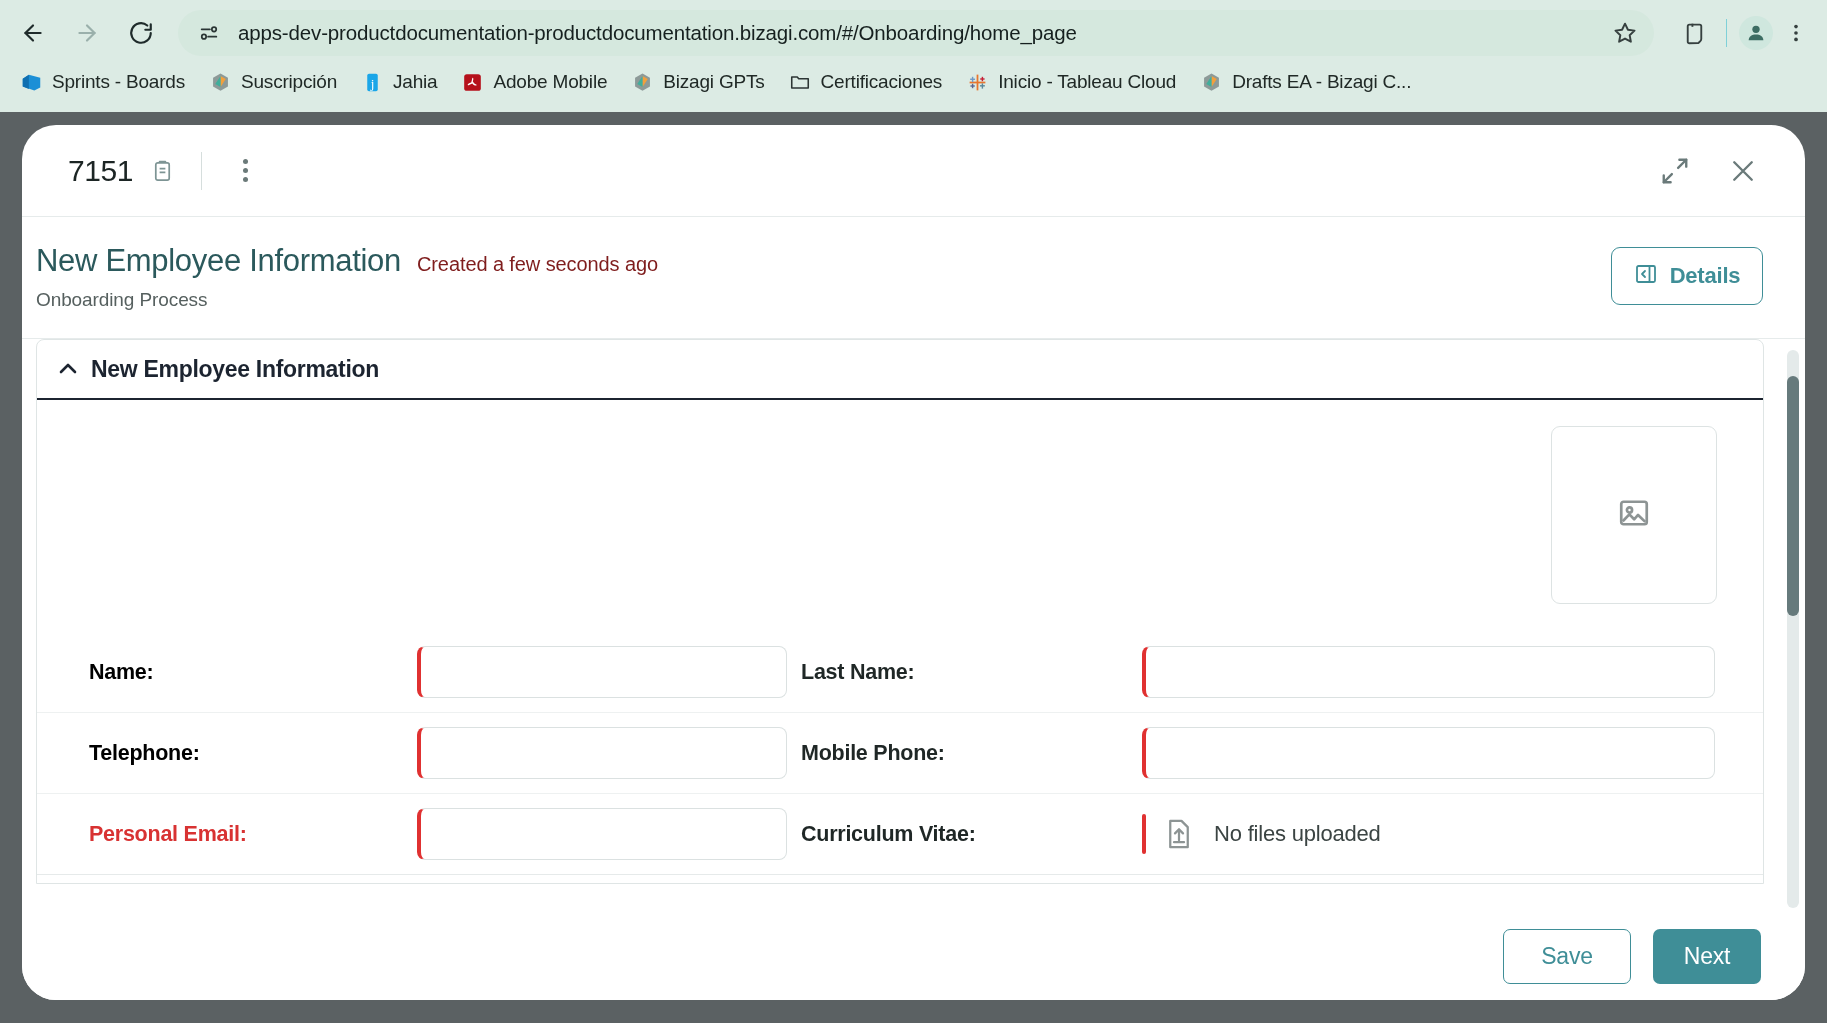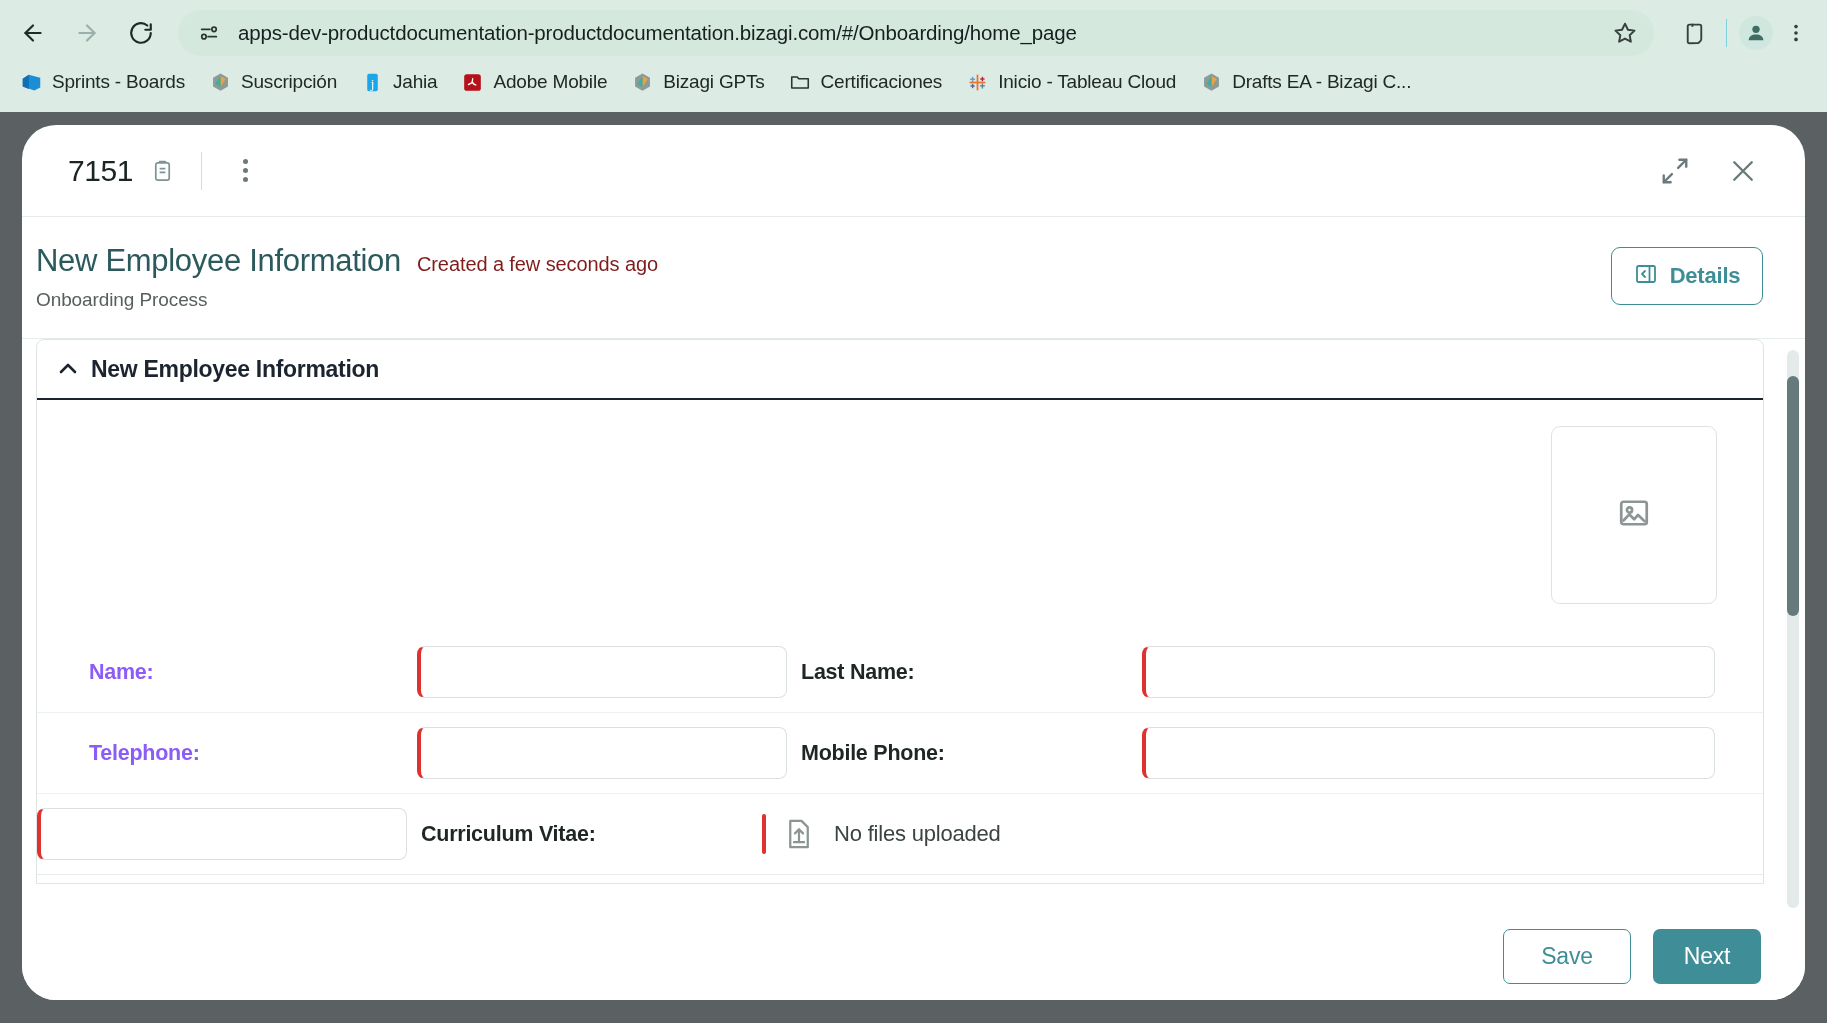--- a/index.html
+++ b/index.html
@@ -175,21 +175,21 @@
   .form-grid { padding-top: 232px; }
   .form-row {
     display: flex; align-items: center;
     height: 81px;
     border-bottom: 1px solid #eef1f1;
   }
   .form-row:last-child { border-bottom: 1px solid #e6eaea; }
   .cell-label {
     width: 380px; flex: none;
     padding-left: 52px;
-    font-size: 21.5px; font-weight: 700; color: #8b5cf6;
+    font-size: 21.5px; font-weight: 700; color: #000000;
     letter-spacing: -0.25px;
   }
   .cell-label.error { color: #d83232; }
   .cell-field { width: 370px; flex: none; }
   .cell-label-2 {
     width: 355px; flex: none;
     padding-left: 14px;
     font-size: 21.5px; font-weight: 700; color: #1f2726;
     letter-spacing: -0.25px;
   }
@@ -500,20 +500,21 @@
             <div class="cell-field">
               <div class="txt-input" title=""></div>
             </div>
             <div class="cell-label-2">Mobile Phone:</div>
             <div class="cell-field-2">
               <div class="txt-input w-right" title=""></div>
             </div>
           </div>
 
           <div class="form-row">
+            <div class="cell-label error">Personal Email:</div>
             <div class="cell-field">
               <div class="txt-input" title=""></div>
             </div>
             <div class="cell-label-2">Curriculum Vitae:</div>
             <div class="cell-field-2">
               <div class="file-field">
                 <span class="file-redbar"></span>
                 <span class="file-icon">
                   <svg width="30" height="34" viewBox="0 0 24 26" fill="none" stroke="#8d9494" stroke-width="1.8" stroke-linejoin="round">
                     <path d="M5 2.5h9l5 5v16H5z"></path>

